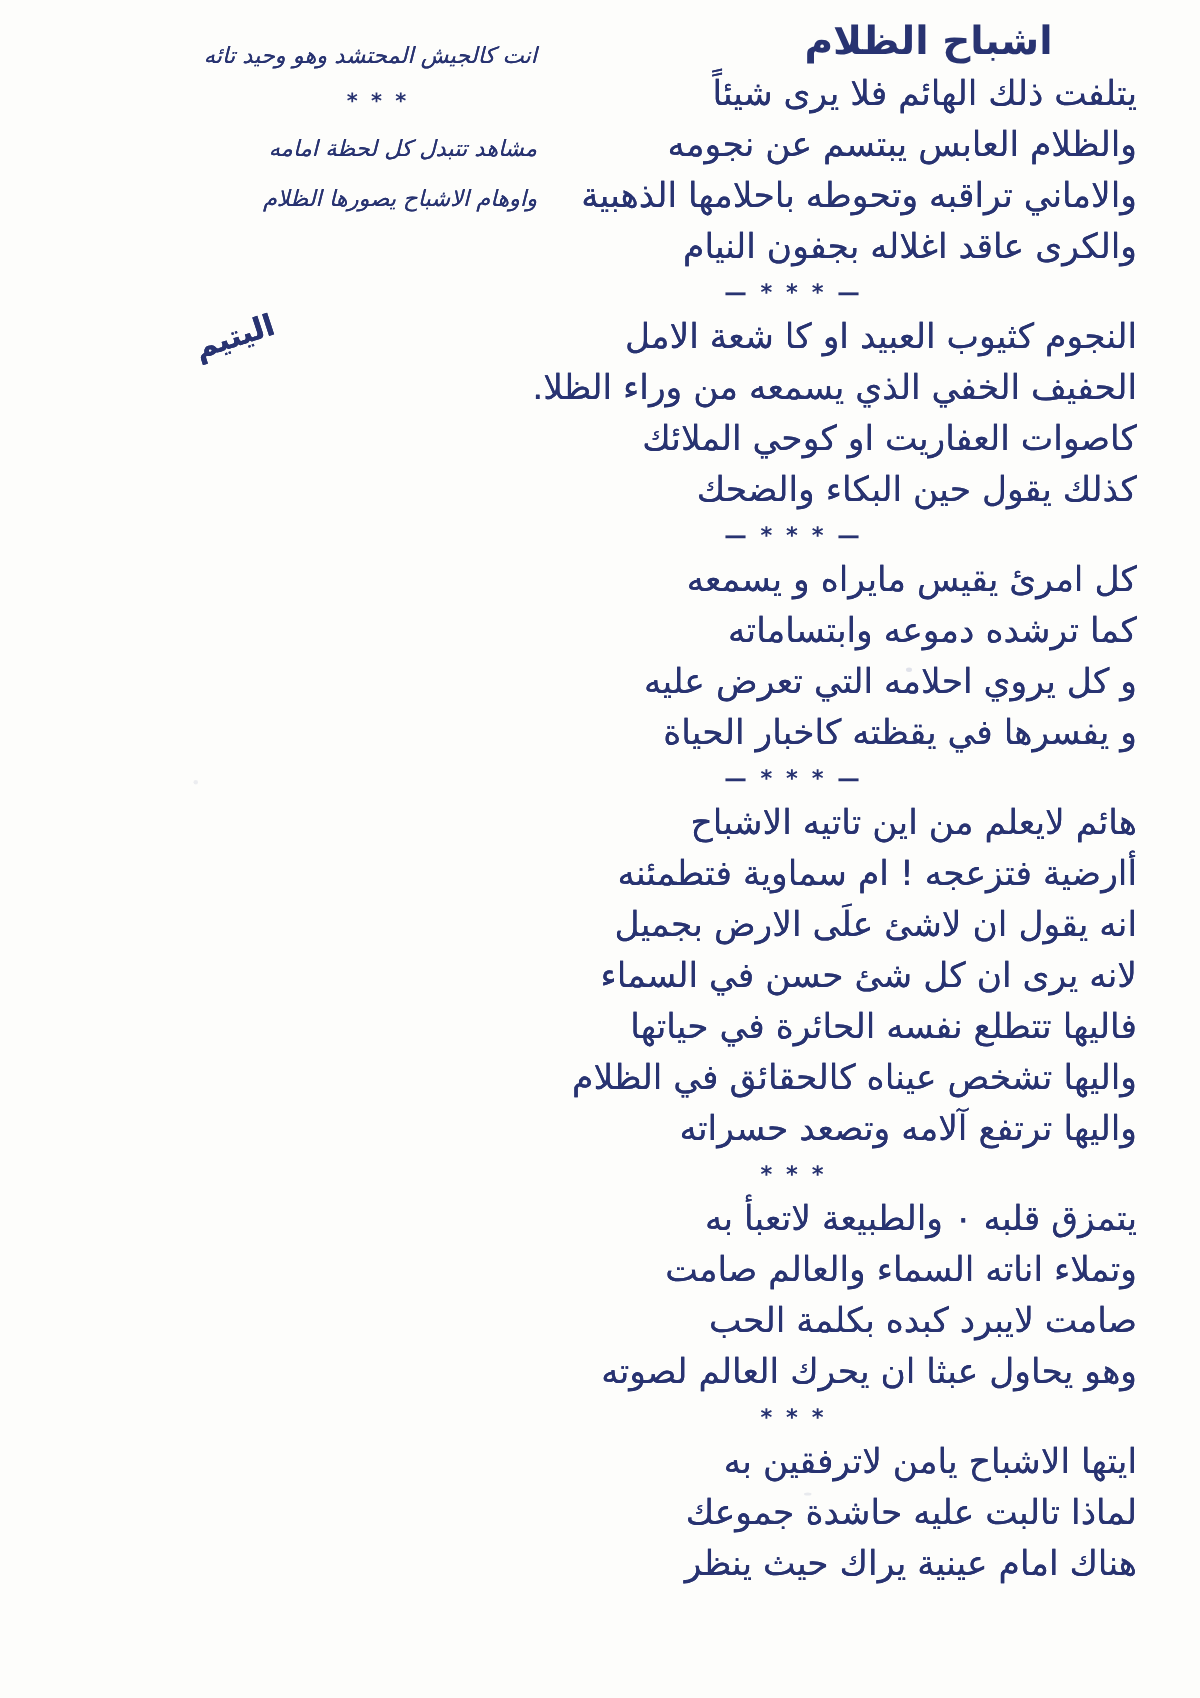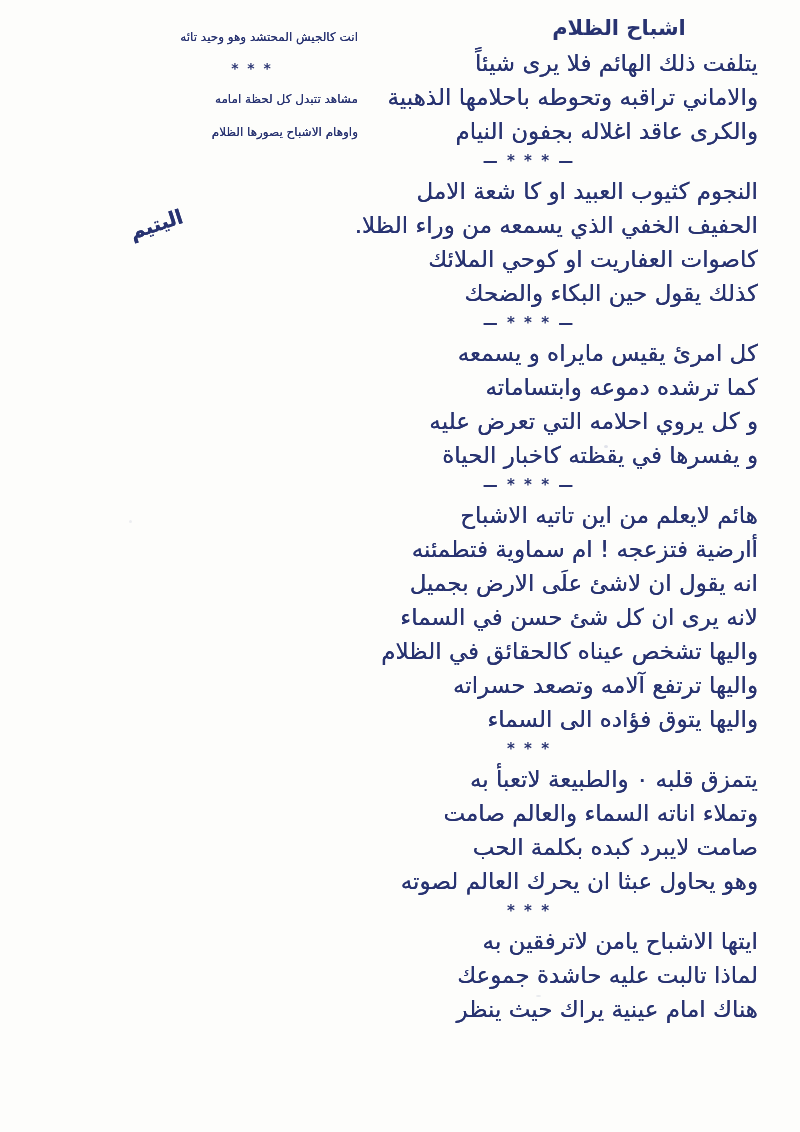--- a/index.html
+++ b/index.html
@@ -13,44 +13,45 @@
     position:relative;width:800px;height:1132px;
     background:var(--paper,#fdfdfb);
     color:var(--ink,#283371);
   }
   
   .col-right{
     position:absolute;top:10px;right:42px;width:348px;
     direction:rtl;text-align:right;
   }
   .poem-title{
-    font-size:21px;font-weight:bold;line-height:36px;height:36px;
+    font-size:26px;font-weight:bold;line-height:36px;height:36px;
     text-align:center;transform:translateX(35px);
     letter-spacing:0.5px;
   }
   .col-right .line{
     font-size:23px;line-height:34px;height:34px;
     white-space:nowrap;
     text-shadow:0 0 .4px var(--ink,#283371);
   }
   .col-right .sep{
     direction:ltr;text-align:center;
     font-size:15px;font-weight:bold;line-height:26px;height:26px;
     letter-spacing:2px;
     transform:translateX(-55px);
   }
   
   .col-left{
     position:absolute;top:21px;left:96px;width:262px;
     direction:rtl;text-align:right;
   }
   .col-left .line{
-    font-size:12px;line-height:33px;height:33px;
+    font-size:15px;line-height:33px;height:33px;
     white-space:nowrap;
     text-shadow:0 0 .4px var(--ink,#283371);
+    font-style:italic;
   }
   .col-left .sep{
     direction:ltr;text-align:center;
     font-size:14px;font-weight:bold;line-height:29px;height:29px;
     letter-spacing:2px;
     transform:translateX(25px);
   }
   
   .rotated-word{
     position:absolute;left:134px;top:220px;
@@ -75,40 +76,41 @@
       <div class="line">انت كالجيش المحتشد وهو وحيد تائه</div>
       <div class="sep">* * *</div>
       <div class="line">مشاهد تتبدل كل لحظة امامه</div>
       <div class="line">واوهام الاشباح يصورها الظلام</div>
     </div>
 
   <div class="col-right">
     <div class="poem-title">اشباح الظلام</div>
     <div id="stanza-container">
         <div class="line">يتلفت ذلك الهائم فلا يرى شيئاً</div>
+        <div class="line">والظلام العابس يبتسم عن نجومه</div>
         <div class="line">والاماني تراقبه وتحوطه باحلامها الذهبية</div>
         <div class="line">والكرى عاقد اغلاله بجفون النيام</div>
         <div class="sep">— * * * —</div>
         <div class="line">النجوم كثيوب العبيد او كا شعة الامل</div>
         <div class="line">الحفيف الخفي الذي يسمعه من وراء الظلا.</div>
         <div class="line">كاصوات العفاريت او كوحي الملائك</div>
         <div class="line">كذلك يقول حين البكاء والضحك</div>
         <div class="sep">— * * * —</div>
         <div class="line">كل امرئ يقيس مايراه و يسمعه</div>
         <div class="line">كما ترشده دموعه وابتساماته</div>
         <div class="line">و كل يروي احلامه التي تعرض عليه</div>
         <div class="line">و يفسرها في يقظته كاخبار الحياة</div>
         <div class="sep">— * * * —</div>
         <div class="line">هائم لايعلم من اين تاتيه الاشباح</div>
         <div class="line">أارضية فتزعجه ! ام سماوية فتطمئنه</div>
         <div class="line">انه يقول ان لاشئ علَى الارض بجميل</div>
         <div class="line">لانه يرى ان كل شئ حسن في السماء</div>
+        <div class="line">فاليها تتطلع نفسه الحائرة في حياتها</div>
         <div class="line">واليها تشخص عيناه كالحقائق في الظلام</div>
         <div class="line">واليها ترتفع آلامه وتصعد حسراته</div>
-        <div class="line">واليها يتوق فؤاده الى السماء</div>
         <div class="sep">* * *</div>
         <div class="line">يتمزق قلبه ٠ والطبيعة لاتعبأ به</div>
         <div class="line">وتملاء اناته السماء والعالم صامت</div>
         <div class="line">صامت لايبرد كبده بكلمة الحب</div>
         <div class="line">وهو يحاول عبثا ان يحرك العالم لصوته</div>
         <div class="sep">* * *</div>
         <div class="line">ايتها الاشباح يامن لاترفقين به</div>
         <div class="line">لماذا تالبت عليه حاشدة جموعك</div>
         <div class="line">هناك امام عينية يراك حيث ينظر</div>
       </div>

